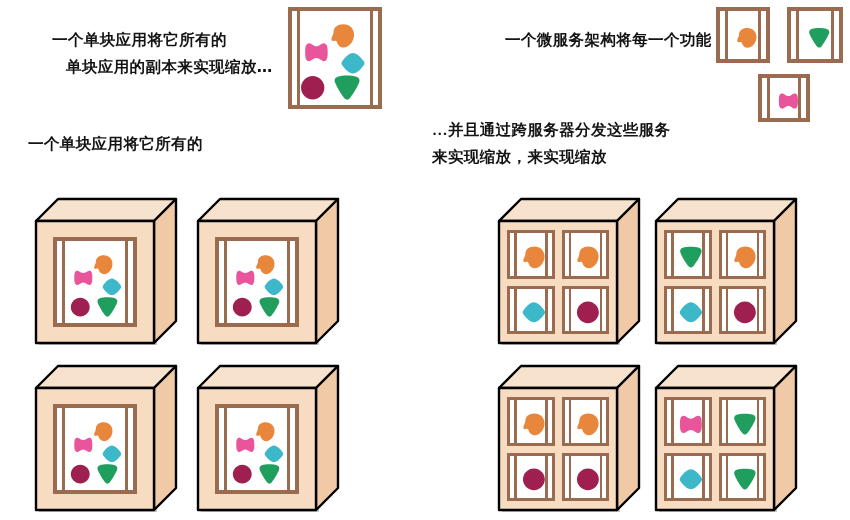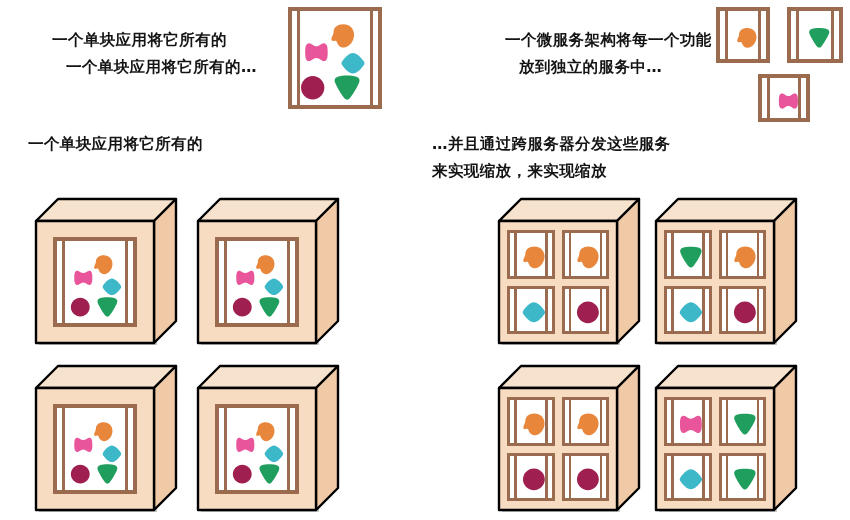--- a/index.html
+++ b/index.html
@@ -31,21 +31,21 @@
     line-height: 27px;
     letter-spacing: 0.4px;
     white-space: nowrap;
     color: #141414;
   }
   .cap-mono-1 { left: 52px;  top: 27px; }
   .cap-mono-1 .l2 { padding-left: 14px; }
   .cap-micro-1 { left: 469px; top: 27px; margin-left: 36px; }
   .cap-micro-1 .l2 { padding-left: 14px; }
   .cap-mono-2 { left: 28px;  top: 131px; }
-  .cap-micro-2 { left: 432px; top: 131px; }
+  .cap-micro-2 { left: 432px; top: 116px; font-family: Liberation Serif, serif; }
   .caption .line { display: block; }
 
   
   .card {
     position: absolute;
     background: #ffffff;
     border: 4px solid #9a6b4f;
     box-sizing: border-box;
   }
   .card .rail {
@@ -114,26 +114,25 @@
   }
   .shape svg { display: block; overflow: visible; }
 </style>
 </head>
 <body>
 
 <div class="stage">
 
   <div class="caption cap-mono-1">
     <span class="line">一个单块应用将它所有的</span>
-    <span class="line l2">一个单块应用将它所有的…</span>
+    <span class="line l2">单块应用的副本来实现缩放…</span>
   </div>
 
   <div class="caption cap-micro-1">
     <span class="line">一个微服务架构将每一个功能</span>
-    <span class="line l2">放到独立的服务中…</span>
   </div>
 
   <div class="caption cap-mono-2">
     <span class="line">一个单块应用将它所有的</span>
   </div>
 
   <div class="caption cap-micro-2">
     <span class="line">…并且通过跨服务器分发这些服务</span>
     <span class="line">来实现缩放，来实现缩放</span>
   </div>

